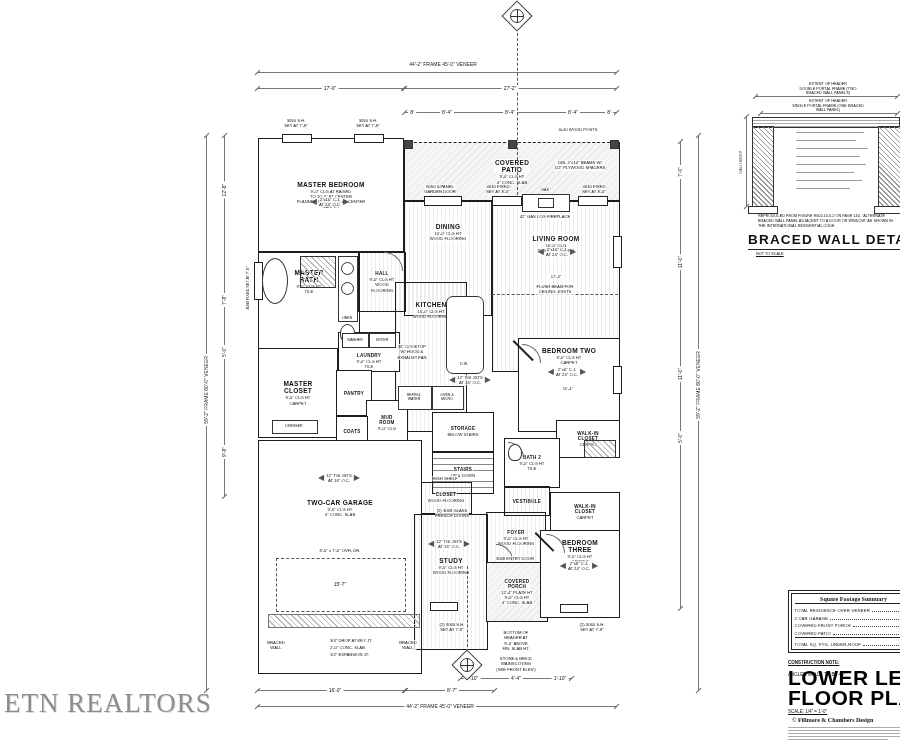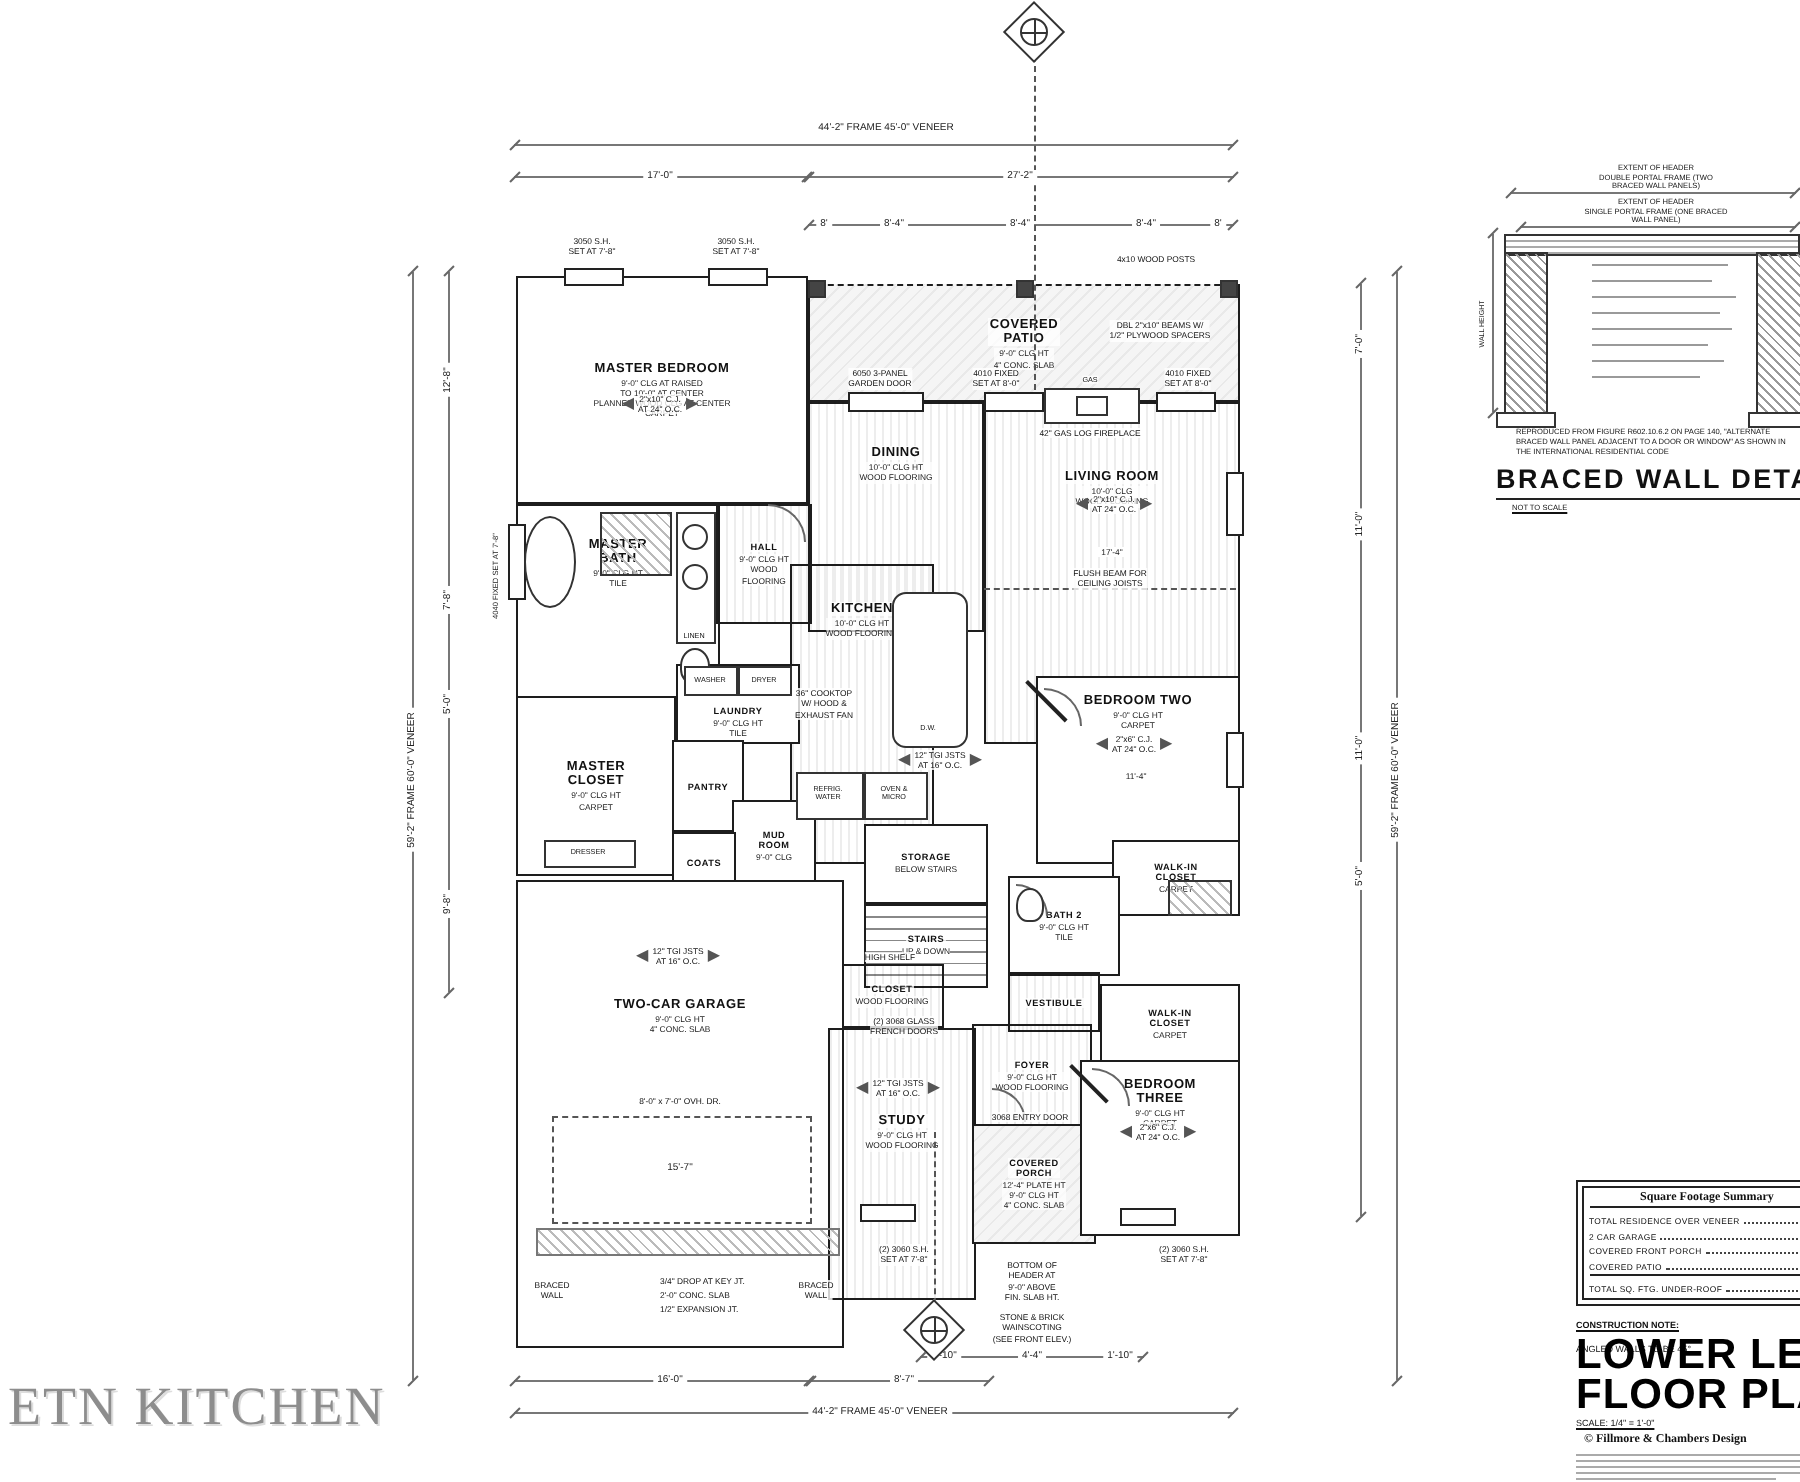--- a/index.html
+++ b/index.html
@@ -453,13 +453,13 @@
 <div class="tb-title" style="left:788px;top:668px">LOWER LEVEL
 FLOOR PLAN</div>
 <div class="tb-scale" style="left:788px;top:709px">SCALE: 1/4" = 1'-0"</div>
 <div class="tb-copy" style="left:792px;top:717px">© Fillmore &amp; Chambers Design</div>
 <div class="fpbar" style="left:788px;top:727px;width:118px"></div>
 <div class="fpbar" style="left:788px;top:730px;width:118px"></div>
 <div class="fpbar" style="left:788px;top:733px;width:118px"></div>
 <div class="fpbar" style="left:788px;top:736px;width:112px"></div>
 <div class="fpbar" style="left:788px;top:739px;width:100px"></div>
 
-<div class="wm">ETN KITCHEN</div>
+<div class="wm">ETN REALTORS</div>
 
 </body></html>

